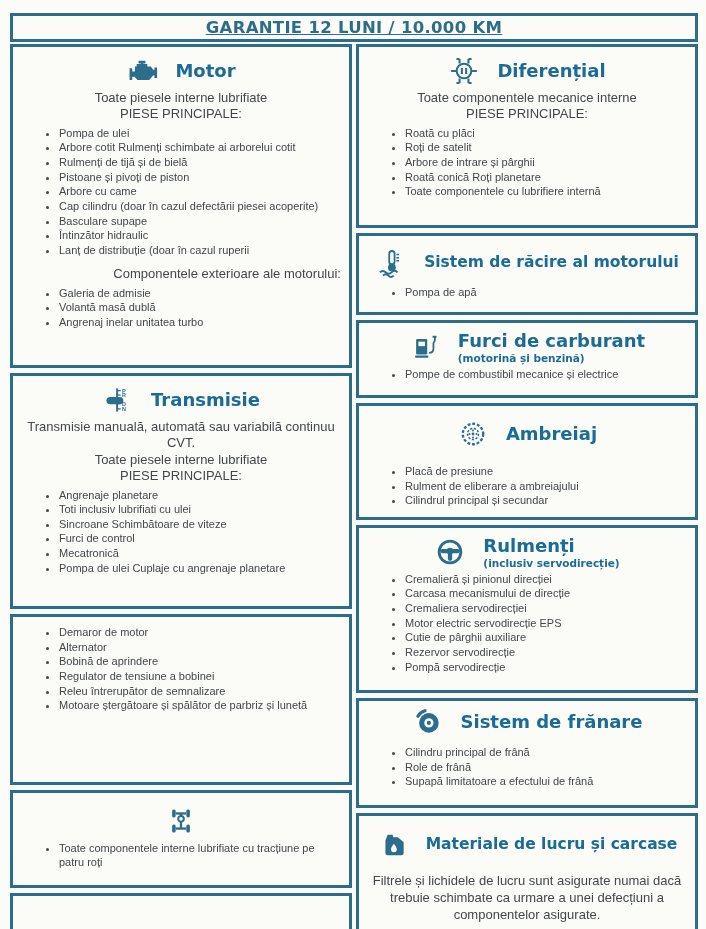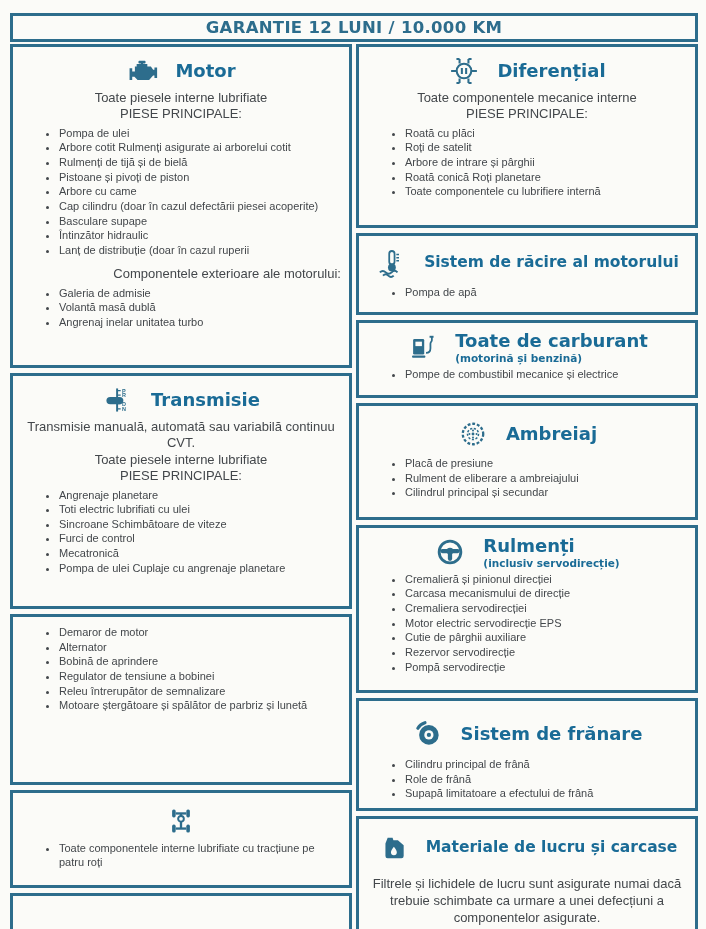--- a/index.html
+++ b/index.html
@@ -19,20 +19,21 @@
   .header-box{
     border:3px solid var(--accent);
     height:29px;box-sizing:border-box;
     display:flex;align-items:center;justify-content:center;
     margin-bottom:2px;
   }
   .header-title{
     font-family:"DejaVu Sans",sans-serif;
     font-weight:bold;font-size:16.5px;letter-spacing:.3px;
     color:var(--accent);
+    text-decoration:underline;
   }
   .columns{display:flex;gap:4px;}
   .column{width:342px;display:flex;flex-direction:column;}
   .section{
     border:3px solid var(--accent);
     background:var(--bg);
     margin-bottom:5px;
     padding:5px 8px 6px;
     box-sizing:border-box;
   }
@@ -62,22 +63,22 @@
     font-family:"DejaVu Sans",sans-serif;font-weight:bold;
     font-size:10.5px;color:var(--title);margin-top:1px;
   }
   .col-right .section:nth-child(2) .sec-title{font-size:15.5px}
   .col-right .section:nth-child(7) .sec-title{font-size:15.5px}
   .col-left  .section:nth-child(5) .sec-title{font-size:16.5px}
   .col-left  .section:nth-child(3) .sec-head{margin:13px 0 11px}
   .col-left  .section:nth-child(4) .sec-head{margin:7px 0 5px}
   .col-left  .section:nth-child(5) .sec-head{margin-top:9px}
   .col-right .section:nth-child(2) .sec-head{margin:6px 0 7px}
-  .col-right .section:nth-child(4) .sec-head{margin:7px 0 7px}
-  .col-right .section:nth-child(6) .sec-head{margin:12px 0 8px}
+  .col-right .section:nth-child(4) .sec-head{margin:7px 0 15px}
+  .col-right .section:nth-child(6) .sec-head{margin:0 0 8px}
   .col-right .section:nth-child(7) .sec-head{margin:8px 0 12px}
 
   .intro-line{
     text-align:center;font-size:13px;color:var(--text);
     line-height:1.26;margin:0 6px;
   }
   ul.bullets{margin:4px 0 0;padding-left:26px;color:var(--text);}
   ul.bullets li{font-size:11px;line-height:1.24;margin:0 12px 1px;}
   .mid-heading{text-align:right;font-size:13px;color:var(--text);margin-top:9px;line-height:1.26;}
   .sec-paragraph{
@@ -104,21 +105,21 @@
               </svg>
             </span>
             <span class="sec-titlewrap">
               <h2 class="sec-title">Motor</h2>
             </span>
           </div>
           <div class="intro-line">Toate piesele interne lubrifiate</div>
           <div class="intro-line">PIESE PRINCIPALE:</div>
           <ul class="bullets">
             <li>Pompa de ulei</li>
-            <li>Arbore cotit Rulmenți asigurate ai arborelui cotit</li>
+            <li>Arbore cotit Rulmenți schimbate ai arborelui cotit</li>
             <li>Rulmenți de tijă și de bielă</li>
             <li>Pistoane și pivoți de piston</li>
             <li>Arbore cu came</li>
             <li>Cap cilindru (doar în cazul defectării piesei acoperite)</li>
             <li>Basculare supape</li>
             <li>Întinzător hidraulic</li>
             <li>Lanț de distribuție (doar în cazul ruperii</li>
           </ul>
           <div class="mid-heading">Componentele exterioare ale motorului:</div>
           <ul class="bullets">
@@ -144,21 +145,21 @@
             </span>
             <span class="sec-titlewrap">
               <h2 class="sec-title">Transmisie</h2>
             </span>
           </div>
           <div class="intro-line">Transmisie manuală, automată sau variabilă continuu CVT.</div>
           <div class="intro-line">Toate piesele interne lubrifiate</div>
           <div class="intro-line">PIESE PRINCIPALE:</div>
           <ul class="bullets">
             <li>Angrenaje planetare</li>
-            <li>Toti electric lubrifiati cu ulei</li>
+            <li>Toti inclusiv lubrifiati cu ulei</li>
             <li>Sincroane Schimbătoare de viteze</li>
             <li>Furci de control</li>
             <li>Mecatronică</li>
             <li>Pompa de ulei Cuplaje cu angrenaje planetare</li>
           </ul>
         </section>
         <section class="section">
           <ul class="bullets">
             <li>Demaror de motor</li>
             <li>Alternator</li>
@@ -239,21 +240,21 @@
             <span class="sec-icon">
               <svg viewBox="0 0 36 36">
                 <rect x="8" y="9" width="12.5" height="17.5" rx="1.5" fill="currentColor"></rect>
                 <rect x="10.6" y="12" width="7.3" height="5" fill="var(--bg)"></rect>
                 <rect x="6.8" y="27.5" width="15" height="2.6" rx="1" fill="currentColor"></rect>
                 <path d="M22.5 24.5c3.8 0 5-2 5-5.2v-5c0-2 1.6-2.2 1.6-4V6.5" fill="none" stroke="currentColor" stroke-width="2"></path>
                 <path d="M26.5 6.5h4.5" stroke="currentColor" stroke-width="2.2"></path>
               </svg>
             </span>
             <span class="sec-titlewrap">
-              <h2 class="sec-title">Toate de carburant</h2>
+              <h2 class="sec-title">Furci de carburant</h2>
               <div class="sec-subtitle">(motorină și benzină)</div>
             </span>
           </div>
           <ul class="bullets">
             <li>Pompe de combustibil mecanice și electrice</li>
           </ul>
         </section>
         <section class="section">
           <div class="sec-head">
             <span class="sec-icon">

